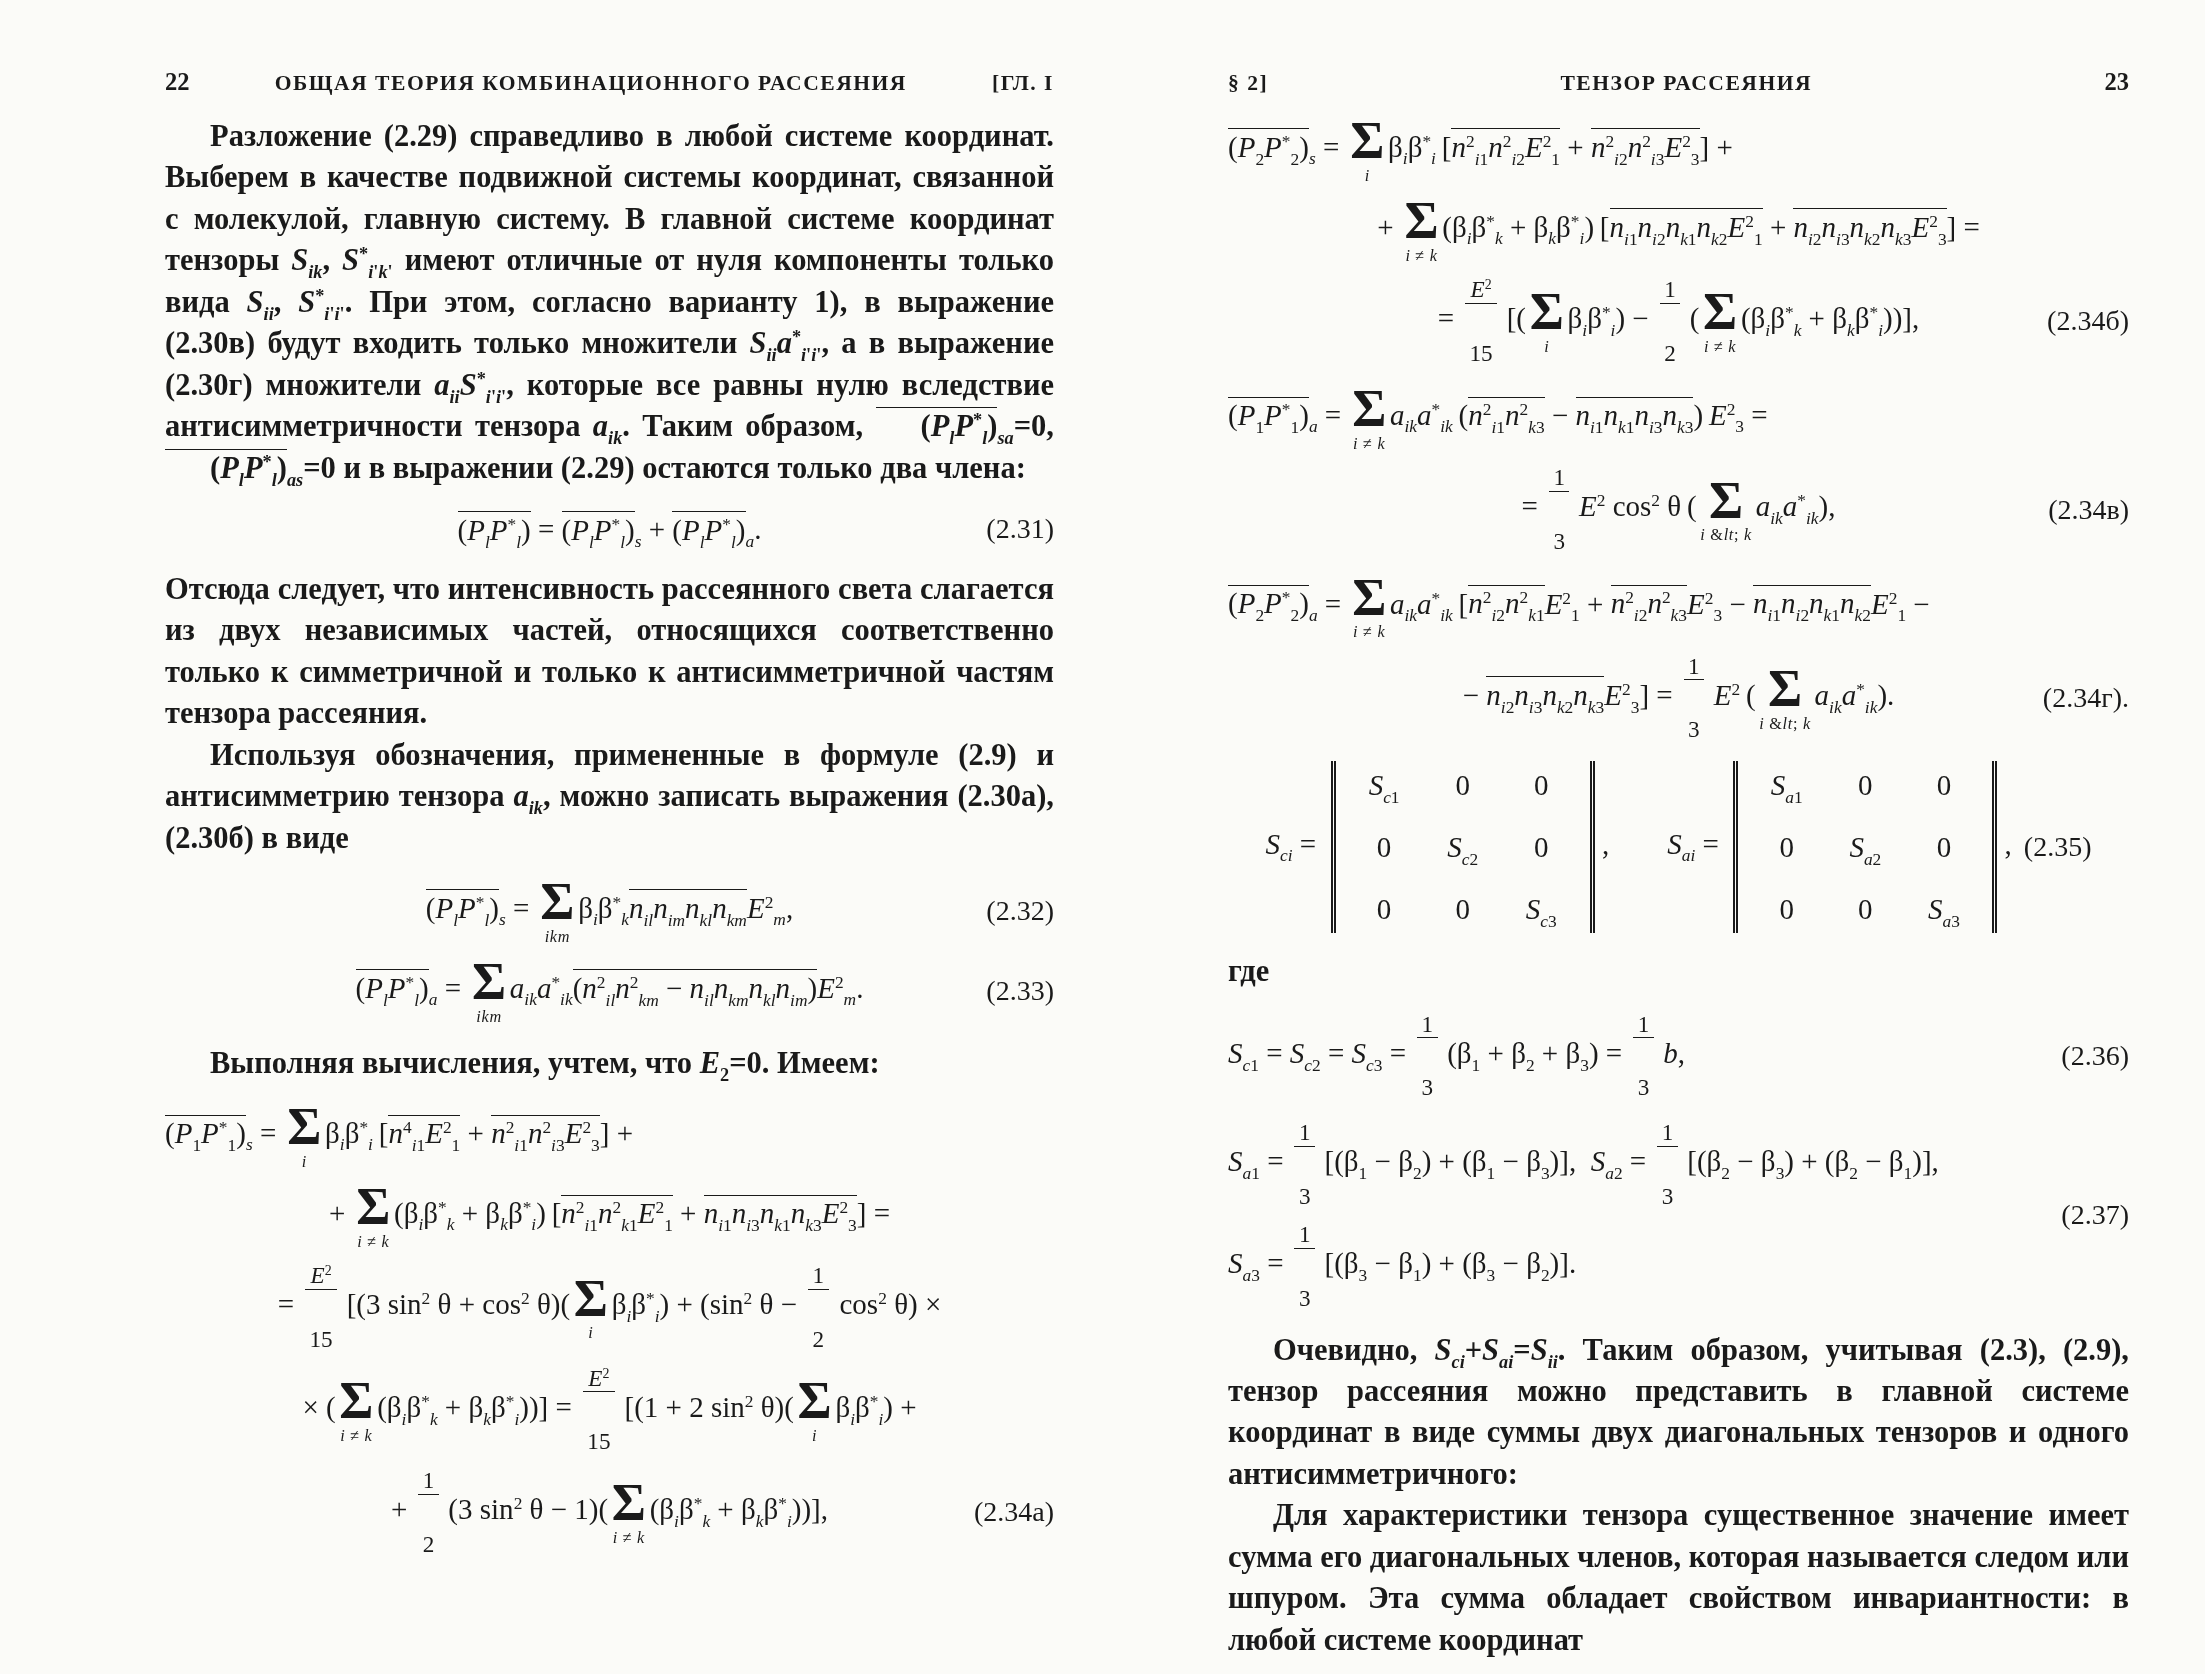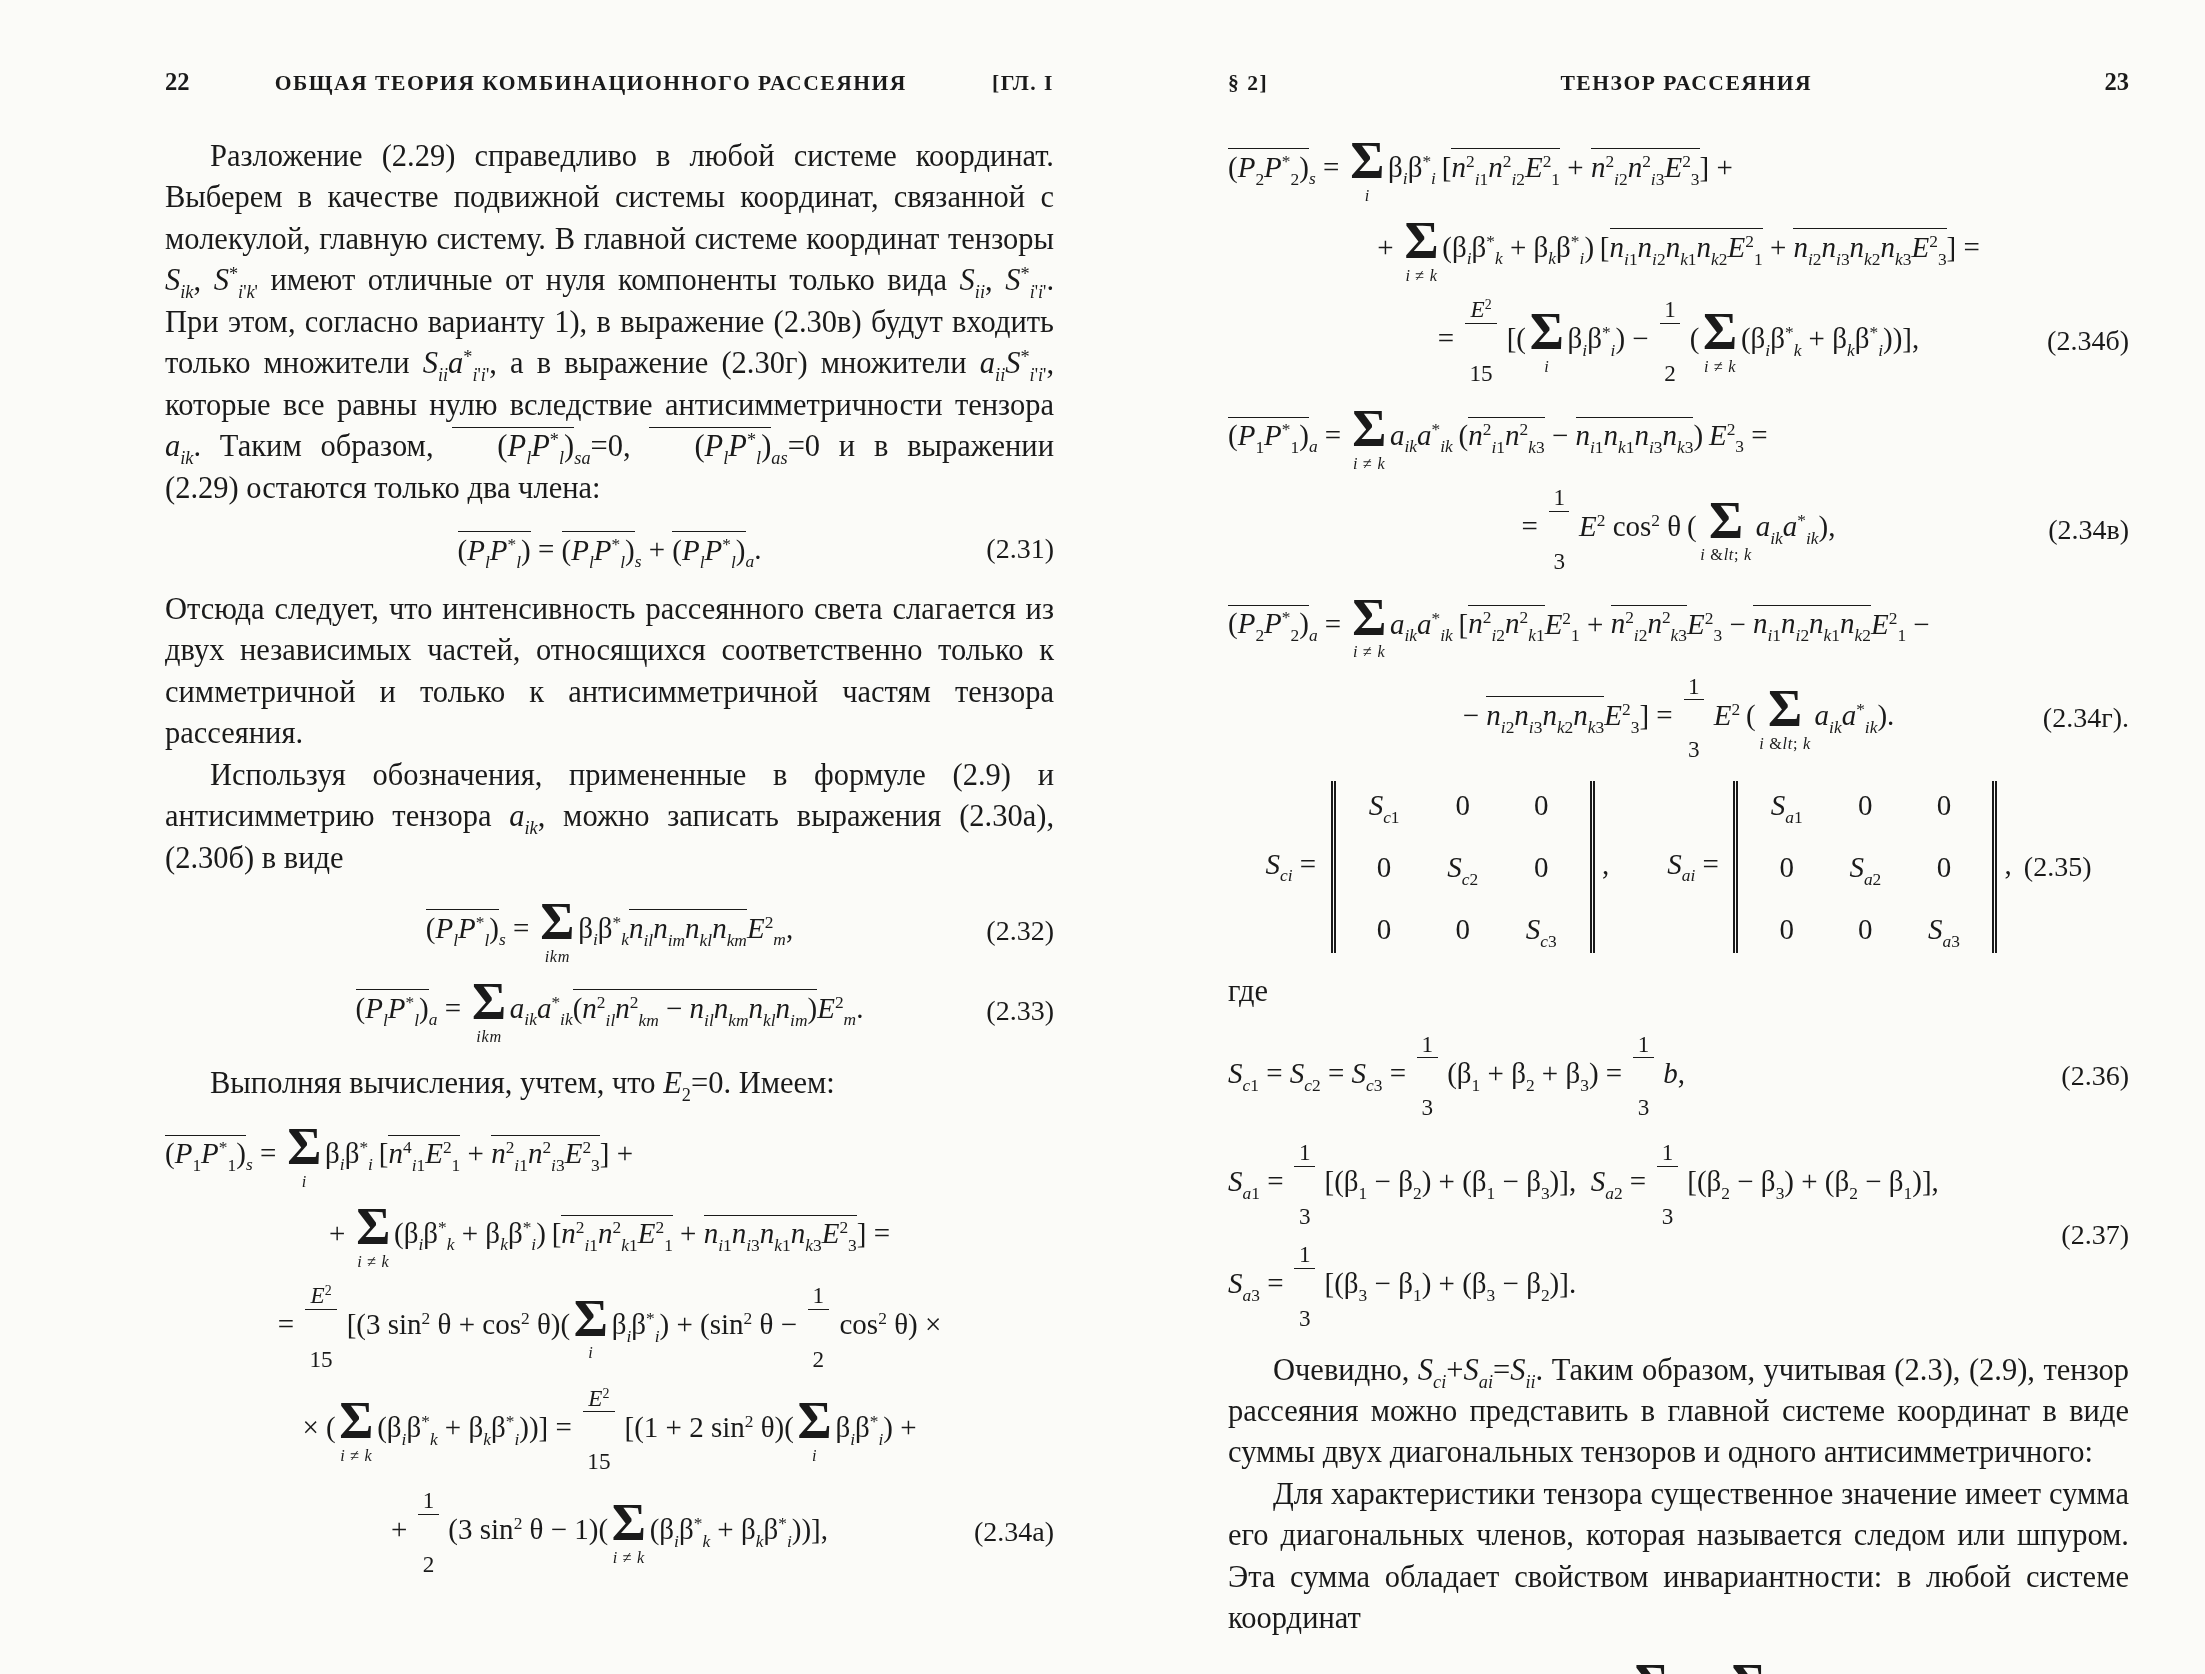--- a/index.html
+++ b/index.html
@@ -7,25 +7,25 @@
     width:2205px;height:1675px;
     background:#fbfbf8;color:#1a1a1a;
     font-family:"Liberation Serif","DejaVu Serif",serif;
     position:relative;overflow:hidden;
   }
   .page{position:absolute;top:68px;}
   .page-left{left:165px;width:889px;}
   .page-right{left:1228px;width:901px;}
   .pagehead{
     display:flex;justify-content:space-between;align-items:baseline;
-    font-weight:700;font-size:21.6px;letter-spacing:1.5px;margin-bottom:40px;gap:36px;
+    font-weight:700;font-size:21.6px;letter-spacing:1.5px;margin-bottom:20px;gap:36px;
   }
   .pagehead .corner{font-size:24.6px;letter-spacing:0;}
   .pagehead .rtitle{flex:1;text-align:center;}
-  .para{font-size:30.5px;line-height:1.36;text-align:justify;margin:0;}
+  .para{font-size:30.5px;line-height:1.36;text-align:justify;margin:0;font-weight:bold;}
   .para.ind{text-indent:45px;}
   .eq{margin:18px 0;position:relative;font-size:29px;}
   .eqline{position:relative;display:flex;align-items:center;min-height:1.5em;margin:12px 0;}
   .al-c{justify-content:center;}
   .al-l{justify-content:flex-start;}
   .m{white-space:nowrap;}
   .m i{font-style:italic;}
   sub,sup{font-size:0.6em;line-height:0;}
   sub{vertical-align:-0.45em;}
   sup{vertical-align:0.55em;}

